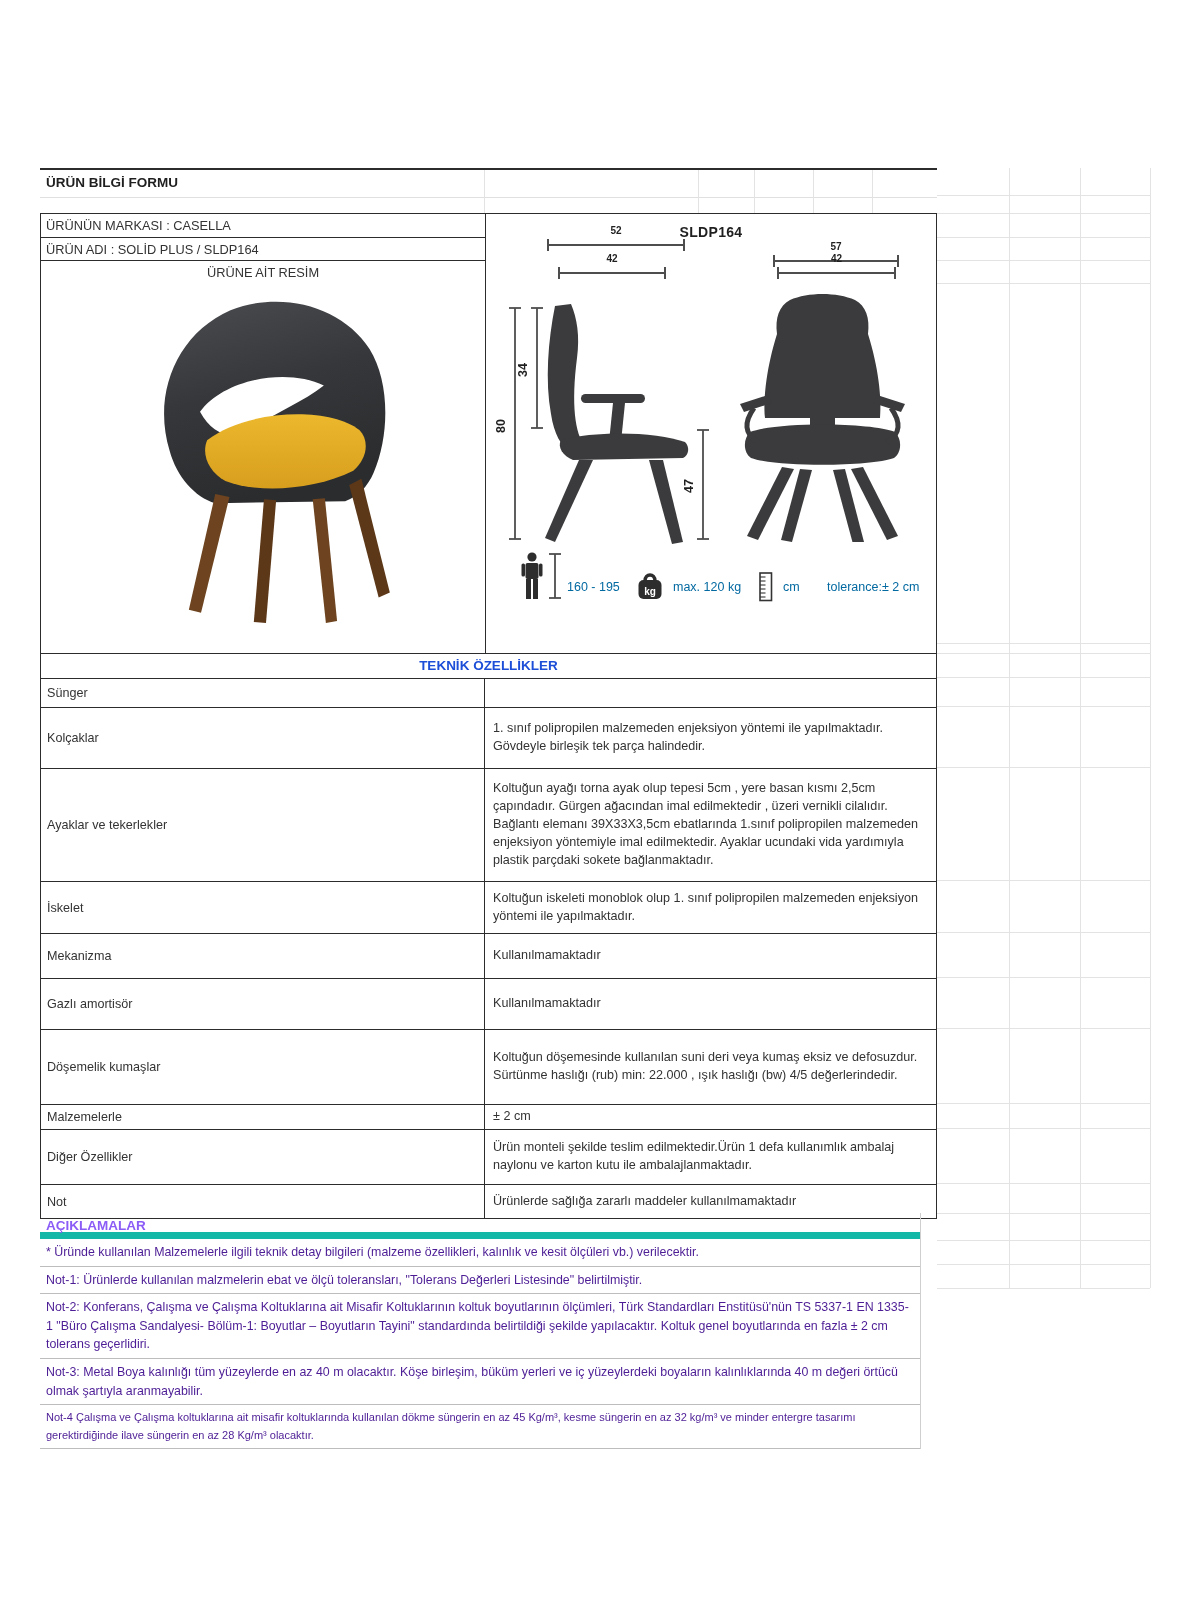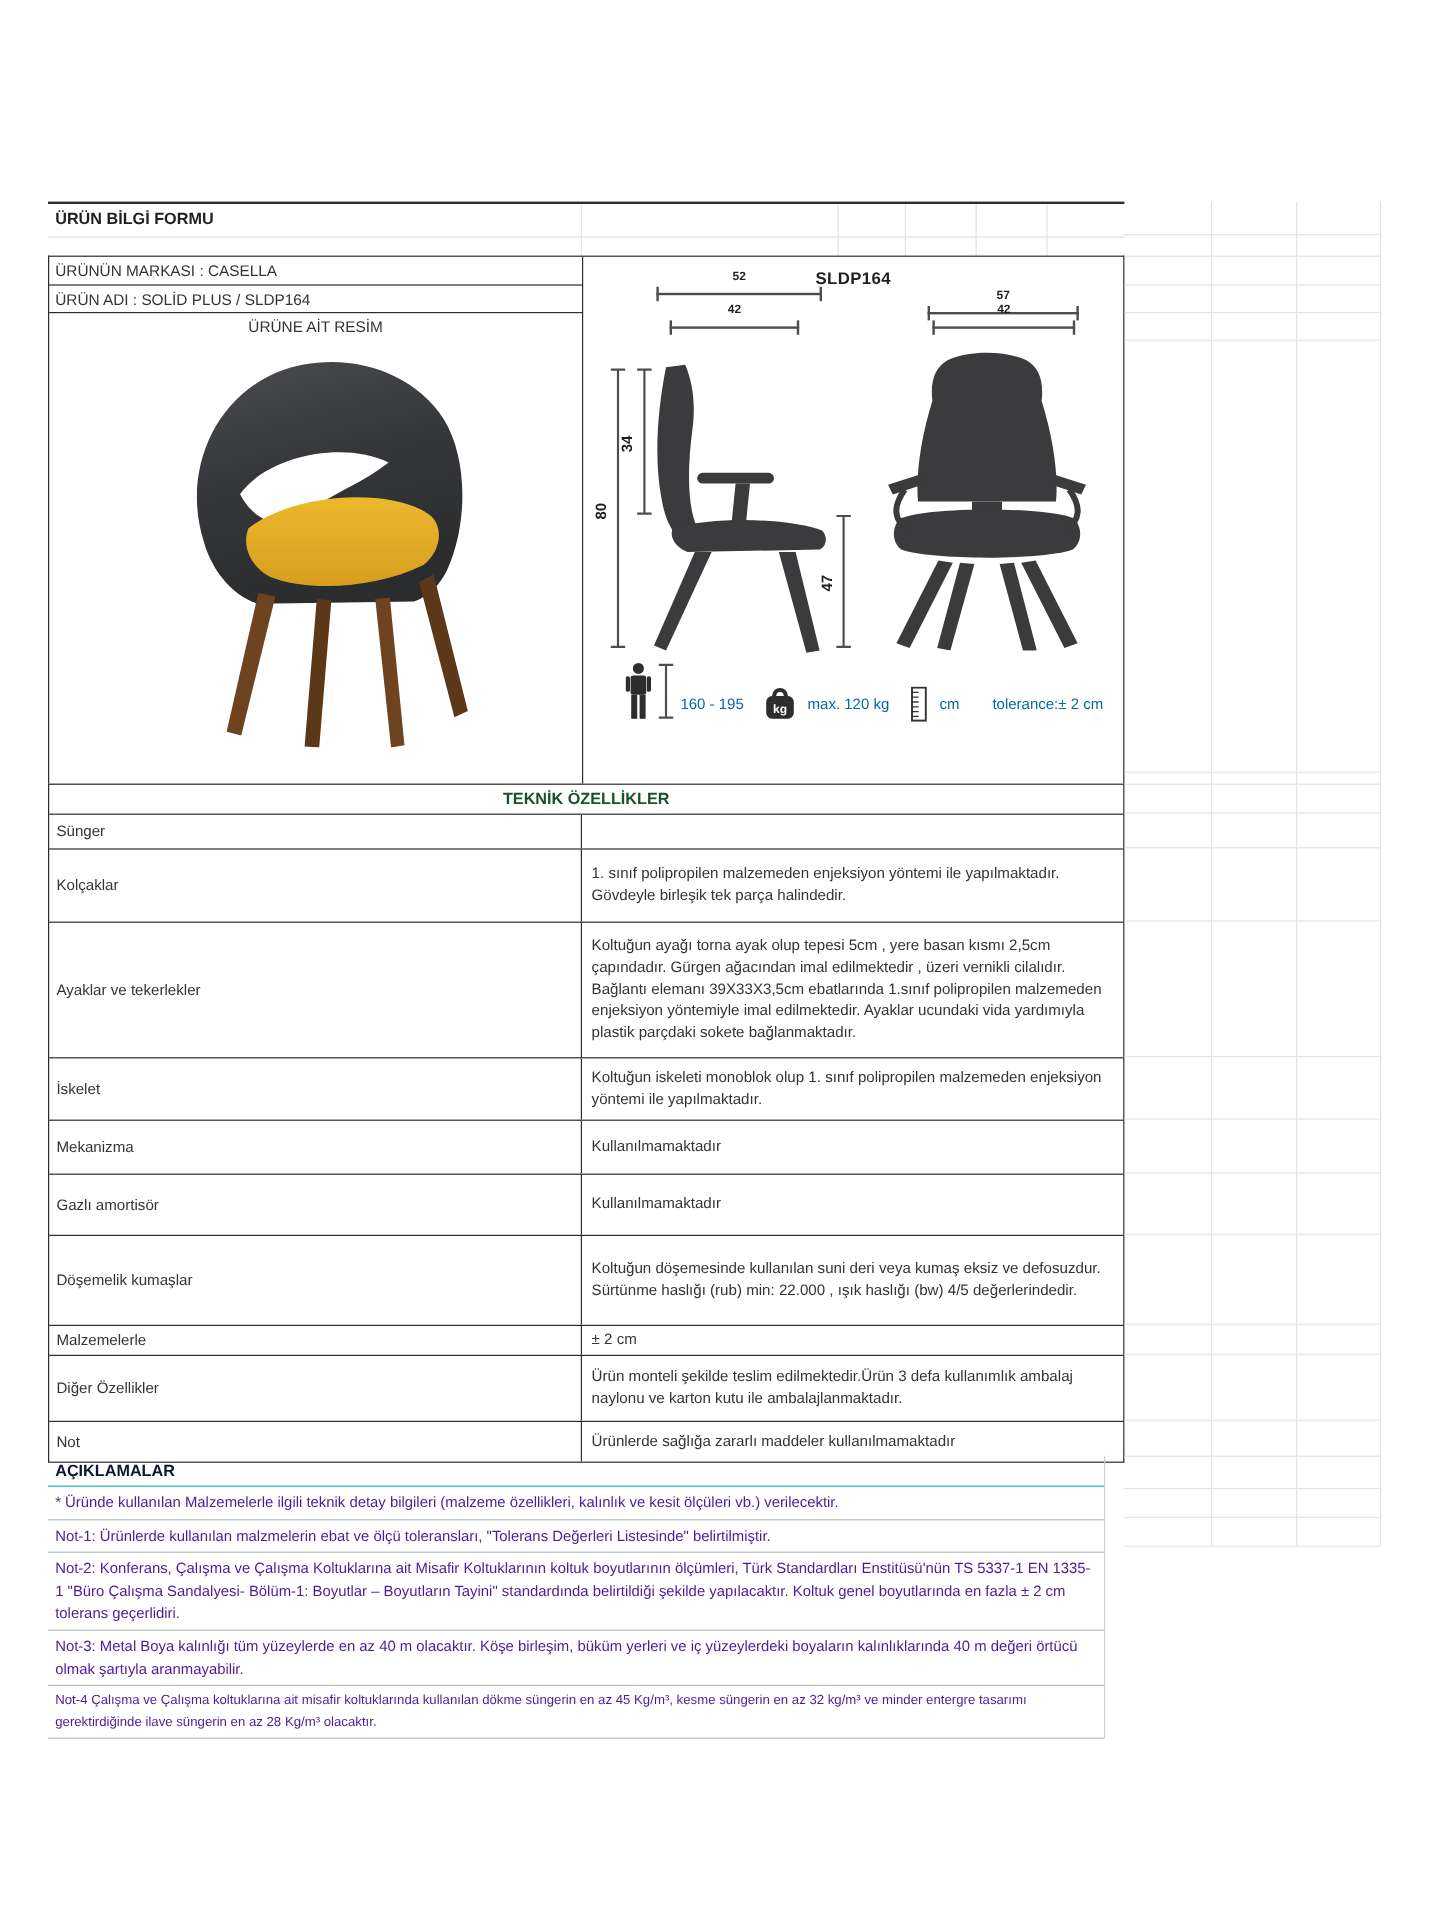--- a/index.html
+++ b/index.html
@@ -27,30 +27,30 @@
   .hdim{position:absolute;height:2px;}
   .hdim-line{position:relative;width:100%;height:2px;background:#4d4d4d;}
   .hdim-line::before,.hdim-line::after{content:"";position:absolute;top:-5px;width:2px;height:12px;background:#4d4d4d;}
   .hdim-line::before{left:0;}
   .hdim-line::after{right:0;}
   .hdim-label{position:absolute;top:-19px;left:0;width:100%;text-align:center;
               font-size:10px;font-weight:bold;color:#1f1f1f;}
   
   .tech-table{position:absolute;left:40px;top:653px;width:897px;border:1px solid #2c2c2c;box-sizing:border-box;}
   .tech-title{box-sizing:border-box;height:24px;text-align:center;font-weight:bold;font-size:13.5px;
-              color:#14532d;padding-top:4px;}
+              color:#1d4ed8;padding-top:4px;}
   .trow{display:flex;border-top:1px solid #2c2c2c;box-sizing:border-box;}
   .tlabel{width:444px;box-sizing:border-box;border-right:1px solid #2c2c2c;
           padding:0 6px;display:flex;align-items:center;font-size:12.6px;color:#333;}
   .tvalue{flex:1;box-sizing:border-box;padding:4px 8px;display:flex;align-items:center;
           font-size:12.6px;line-height:1.42;color:#333;overflow:hidden;}
   
   .notes{position:absolute;left:40px;top:1213px;width:881px;border-right:1px solid #cfcfcf;box-sizing:border-box;}
   .note-title{box-sizing:border-box;height:26px;padding:5px 0 0 6px;font-weight:bold;font-size:13.5px;
-              color:#0f172a;border-bottom:1px solid #14b8a6;}
+              color:#8b5cf6;border-bottom:7px solid #14b8a6;}
   .note{box-sizing:border-box;padding:4px 6px;font-size:12.4px;line-height:1.5;color:#4c1d95;
         border-bottom:1px solid #bdbdbd;}
   .note.small{font-size:11px;line-height:1.6;}
   
   .gridline{position:absolute;background:#e3e3e3;}
   
   .icons-row{position:absolute;left:12px;top:332px;width:436px;height:58px;}
   .ic-txt{position:absolute;font-size:12.5px;color:#0369a1;white-space:nowrap;}
 </style>
 </head>
@@ -241,21 +241,21 @@
     <div class="trow" style="height:75px">
       <div class="tlabel">Döşemelik kumaşlar</div>
       <div class="tvalue">Koltuğun döşemesinde kullanılan suni deri veya kumaş eksiz ve defosuzdur. Sürtünme haslığı (rub) min: 22.000 , ışık haslığı (bw) 4/5 değerlerindedir.</div>
     </div>
     <div class="trow" style="height:25px">
       <div class="tlabel">Malzemelerle</div>
       <div class="tvalue">± 2 cm</div>
     </div>
     <div class="trow" style="height:55px">
       <div class="tlabel">Diğer Özellikler</div>
-      <div class="tvalue">Ürün monteli şekilde teslim edilmektedir.Ürün 3 defa kullanımlık ambalaj naylonu ve karton kutu ile ambalajlanmaktadır.</div>
+      <div class="tvalue">Ürün monteli şekilde teslim edilmektedir.Ürün 1 defa kullanımlık ambalaj naylonu ve karton kutu ile ambalajlanmaktadır.</div>
     </div>
     <div class="trow" style="height:34px">
       <div class="tlabel">Not</div>
       <div class="tvalue">Ürünlerde sağlığa zararlı maddeler kullanılmamaktadır</div>
     </div>
   </div>
 
   <div class="notes">
     <div class="note-title">AÇIKLAMALAR</div>
     <div class="note">* Üründe kullanılan Malzemelerle ilgili teknik detay bilgileri (malzeme özellikleri, kalınlık ve kesit ölçüleri vb.)  verilecektir.</div>

